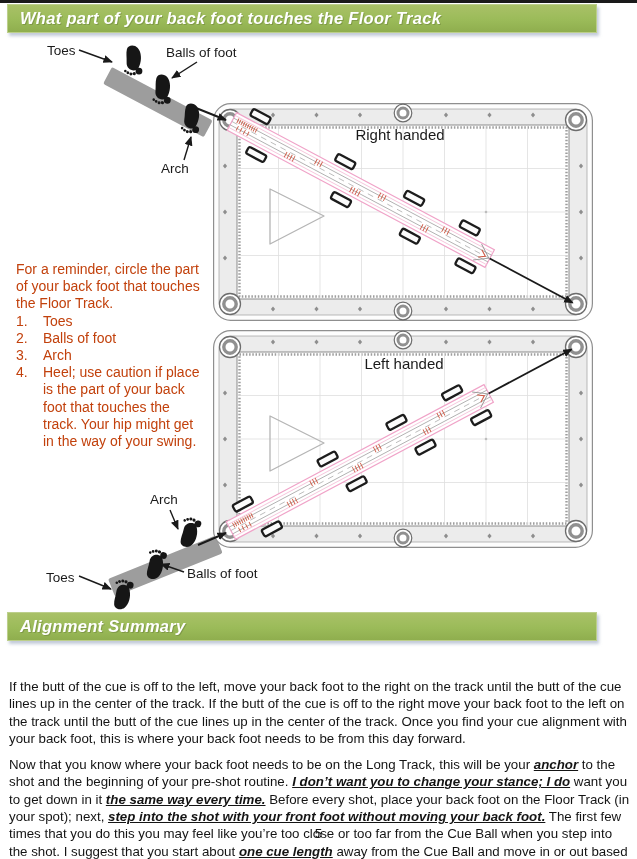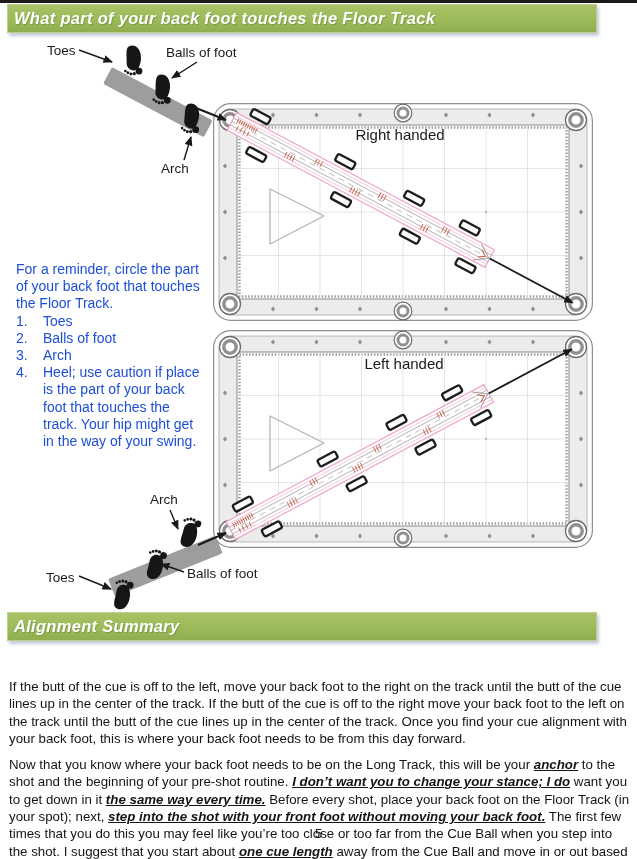--- a/index.html
+++ b/index.html
@@ -2,28 +2,28 @@
 <html><head>
 <meta charset="utf-8">
 <style>
   html,body{margin:0;padding:0;background:#ffffff;}
   .page{position:relative;width:637px;height:859px;background:#ffffff;overflow:hidden;
         font-family:"Liberation Sans",sans-serif;color:#141414;}
   .top-strip{position:absolute;left:0;top:0;width:637px;height:3px;background:#1a1a1a;}
   .banner{position:absolute;left:7px;width:590px;height:29px;box-sizing:border-box;
           background:linear-gradient(180deg,#a9c167 0%,#9bbb59 55%,#8fae4e 100%);
           border:1px solid #bccf8b;box-shadow:2px 3px 3px rgba(145,160,185,.55);
-          display:flex;align-items:center;padding-left:6px;}
+          display:flex;align-items:center;padding-left:12px;}
   .banner-top{top:4px;}
   .banner-summary{top:612px;}
   .banner span{font-style:italic;font-weight:bold;font-size:16.5px;color:#ffffff;
                letter-spacing:.3px;text-shadow:1px 1px 0 rgba(100,120,55,.45);}
   .diagram{position:absolute;left:0;top:33px;}
   .diagram text{font-family:"Liberation Sans",sans-serif;fill:#1a1a1a;}
-  .reminder{position:absolute;left:16px;top:261px;width:188px;font-size:14px;line-height:17.2px;color:#1d4ed8;}
+  .reminder{position:absolute;left:16px;top:261px;width:188px;font-size:14px;line-height:17.2px;color:#c2410c;}
   .reminder p{margin:0;}
   .reminder ol{list-style:none;margin:0;padding:0;counter-reset:n;}
   .reminder li{counter-increment:n;position:relative;padding-left:27px;}
   .reminder li::before{content:counter(n) ".";position:absolute;left:0;}
   .bodytext{position:absolute;left:9px;top:647px;width:622px;font-size:13.3px;line-height:17.3px;margin-top:31px;}
   .bodytext p{margin:0 0 9px 0;}
   .em{font-weight:bold;font-style:italic;text-decoration:underline;}
   .pagenum{position:absolute;left:0;top:826px;width:637px;text-align:center;font-size:13.5px;}
 </style>
 </head>

